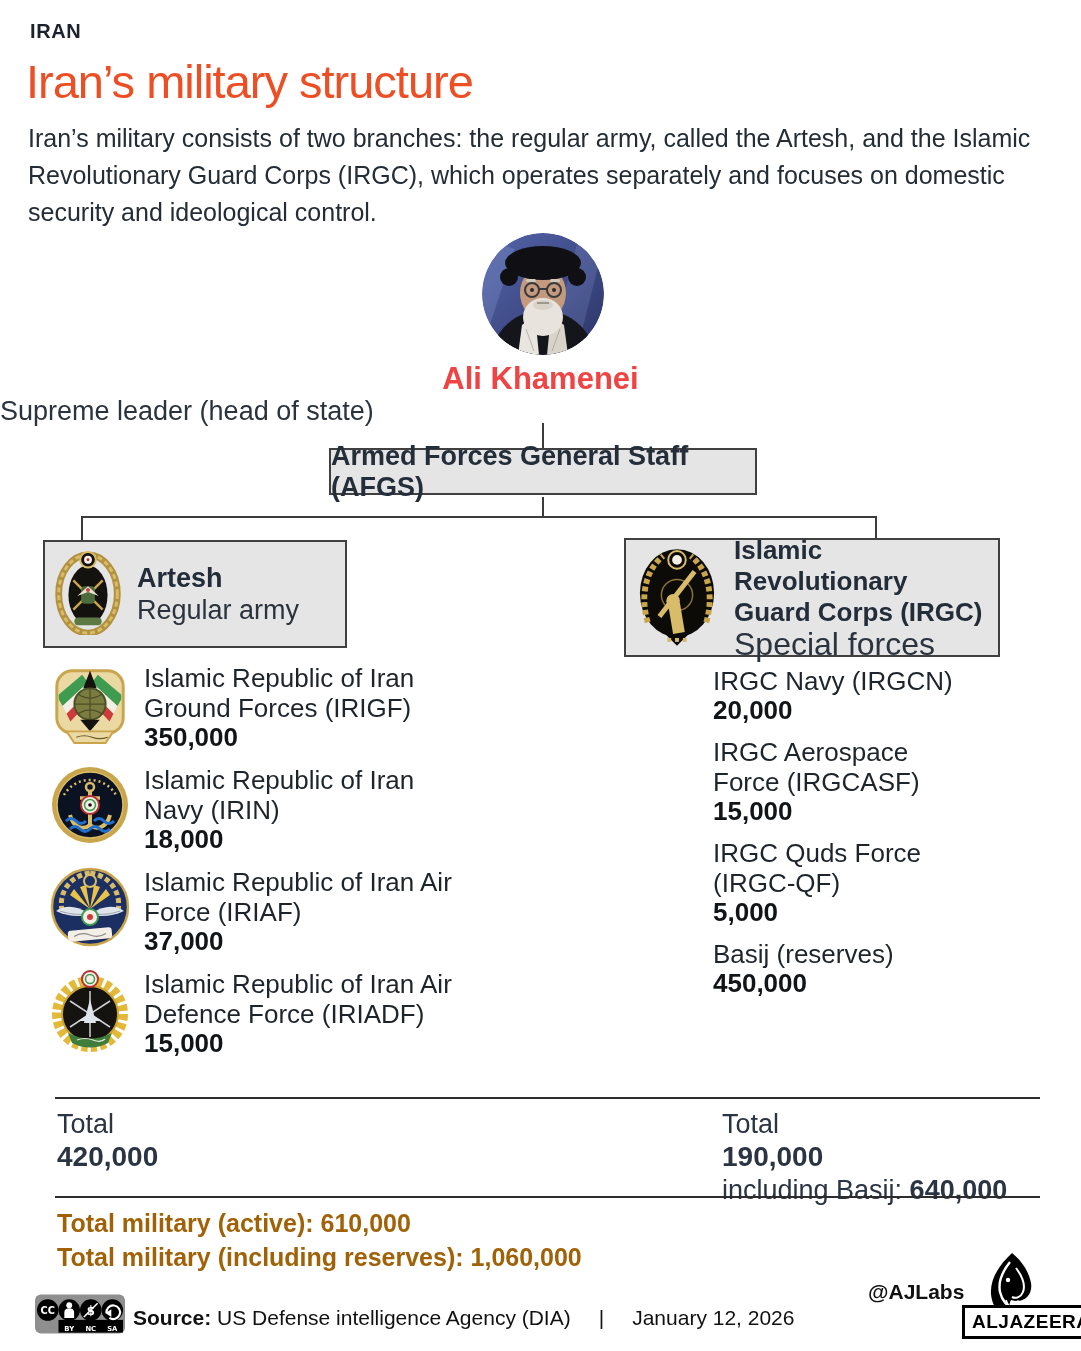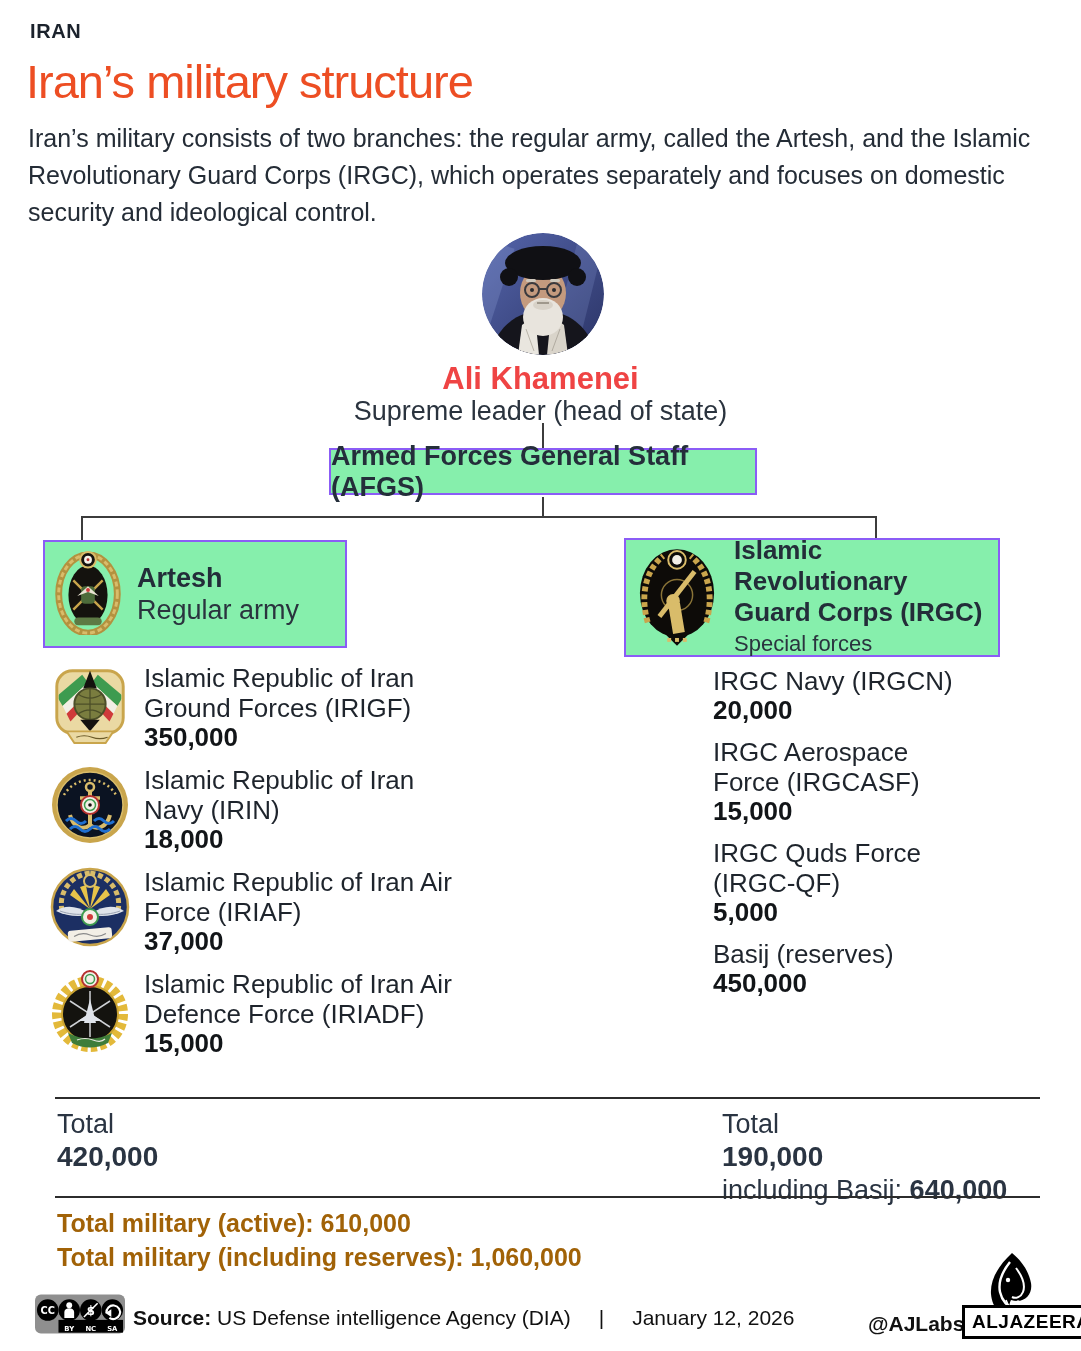--- a/index.html
+++ b/index.html
@@ -4,49 +4,49 @@
 <style>
   html,body{margin:0;padding:0;background:#ffffff;}
   .page{position:relative;width:1081px;height:1351px;background:#fff;overflow:hidden;
         font-family:"Liberation Sans",sans-serif;color:#232b34;}
   .abs{position:absolute;}
   .kicker{left:30px;top:20px;font-size:20px;font-weight:700;letter-spacing:.6px;color:#1b222c;text-align:center;}
   .title{left:26px;top:54px;font-size:47px;letter-spacing:-1px;color:#ED4E23;}
   .intro{left:28px;top:120px;width:1016px;font-size:25px;line-height:37px;color:#242c36;}
   .portrait{left:482px;top:233px;width:122px;height:122px;border-radius:50%;overflow:hidden;}
   .leader-name{left:0;top:361px;width:100%;text-align:center;font-size:31px;font-weight:700;color:#ef4444;}
-  .leader-role{left:0;top:396px;width:100%;text-align:center;font-size:27px;color:#2a333e;}
+  .leader-role{left:0;top:396px;width:100%;text-align:left;font-size:27px;color:#2a333e;}
   .vline{width:2px;background:#3c3c3c;}
   .hline{height:2px;background:#3c3c3c;}
-  .node-box{background:#86efac;border:2px solid #8b5cf6;box-sizing:border-box;}
+  .node-box{background:#e5e5e5;border:2px solid #404040;box-sizing:border-box;}
   .afgs{left:329px;top:448px;width:428px;height:47px;display:flex;align-items:center;justify-content:center;
         font-size:27px;font-weight:700;color:#242e3a;}
   .branch{display:flex;align-items:center;gap:16px;padding:0 10px;}
   .branch-artesh{left:43px;top:540px;width:304px;height:108px;}
   .branch-irgc{left:624px;top:538px;width:376px;height:119px;}
   .branch-title{font-size:27px;font-weight:700;color:#232d39;line-height:32px;white-space:pre-line;}
   .branch-sub{font-size:27px;color:#2a333e;line-height:32px;}
   .branch-irgc .branch-title{font-size:26px;line-height:31px;}
-  .branch-irgc .branch-sub{font-size:22px;}
+  .branch-irgc .branch-sub{font-size:32px;}
   .force-list{display:flex;flex-direction:column;}
   .list-left{left:50px;top:663px;gap:13px;width:520px;}
   .list-right{left:713px;top:666px;gap:12px;width:330px;}
   .force{display:flex;gap:14px;}
   .force-icon{width:80px;flex:0 0 80px;display:flex;justify-content:center;align-items:flex-start;}
   .force-name{font-size:26px;line-height:30px;color:#1e242c;white-space:pre-line;}
   .force-strength{font-size:26px;line-height:29px;font-weight:700;color:#121518;}
   .rule{height:2px;background:#2c2c2c;}
   .total-label{font-size:27px;color:#2a3442;line-height:32px;}
   .total-value{font-size:28px;font-weight:700;color:#2a3442;line-height:33px;}
   .basij-note{font-size:27px;color:#2a3442;line-height:34px;text-align:right;}
   .basij-note b{font-weight:700;}
   .grand{font-size:25px;font-weight:700;color:#a16207;line-height:34px;}
   .footer-row{display:flex;align-items:center;gap:28px;font-size:21px;color:#111;}
   .src-label{font-weight:700;}
-  .ajlabs{left:868px;top:1312px;font-size:21px;font-weight:700;color:#111;}
+  .ajlabs{left:868px;top:1280px;font-size:21px;font-weight:700;color:#111;}
   .aj-wordmark{left:962px;top:1305px;border:3px solid #000;padding:3px 7px;font-size:19px;font-weight:700;
                letter-spacing:.5px;color:#000;background:#fff;}
 </style>
 </head>
 <body>
 
 <div class="page">
 
   <div class="abs kicker">IRAN</div>
   <div class="abs intro">Iran’s military consists of two branches: the regular army, called the Artesh, and the Islamic Revolutionary Guard Corps (IRGC), which operates separately and focuses on domestic security and ideological control.</div>

